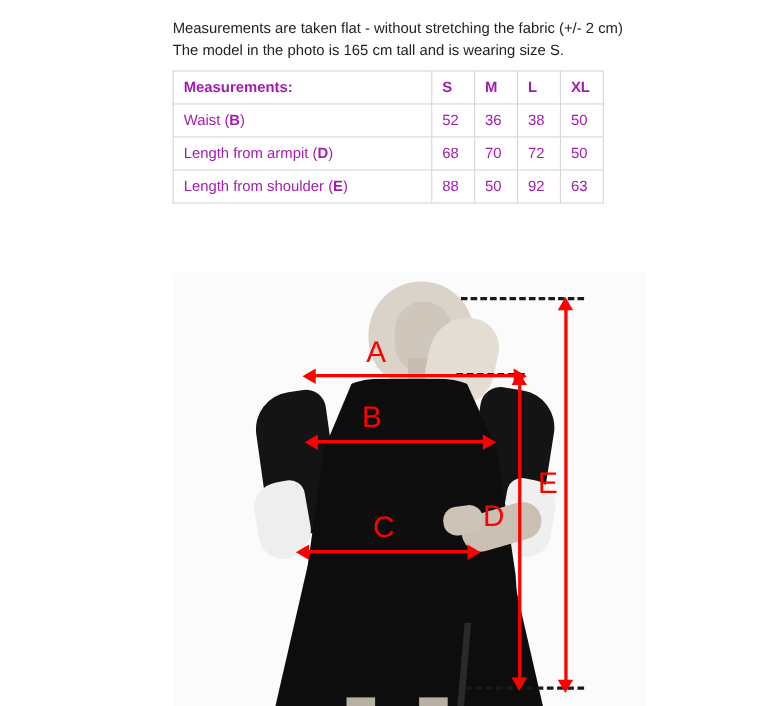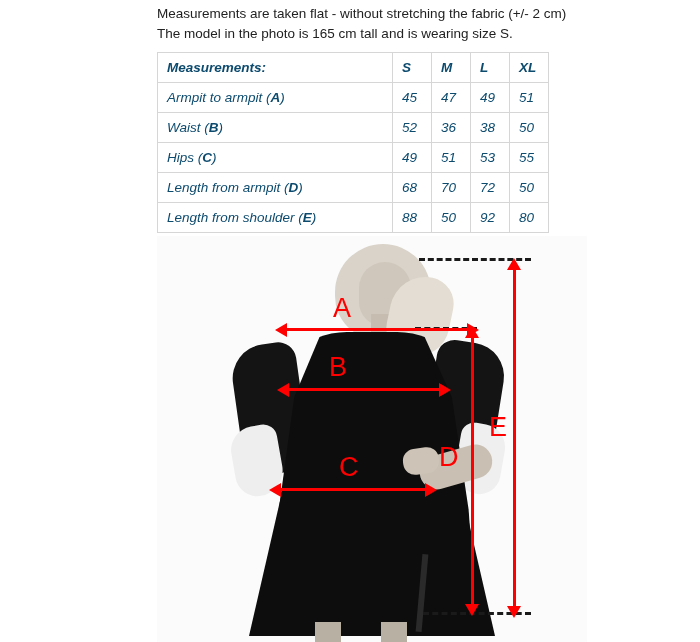--- a/index.html
+++ b/index.html
@@ -10,21 +10,21 @@
   body {
     width: 700px;
     height: 642px;
     position: relative;
     font-family: "Liberation Sans", sans-serif;
     color: #222222;
     overflow: hidden;
   }
   .page {
     position: absolute;
-    left: 0; top: 4px;
+    left: 0; top: 16px;
     width: 700px;
     height: 529px;
   }
   .intro {
     position: absolute;
     left: 157px;
     top: 0px;
     width: 430px;
     font-size: 13.5px;
     line-height: 20px;
@@ -32,22 +32,21 @@
   }
   .intro div {
     white-space: pre;
   }
   table.size-table {
     position: absolute;
     left: 157px;
     top: 48px;
     border-collapse: collapse;
     font-size: 13.5px;
-    color: #0c4a6e;
-    font-style: italic;
+    color: #a21caf;
   }
   table.size-table th,
   table.size-table td {
     border: 1px solid #d6d6d6;
     padding: 7px 9px;
     text-align: left;
     font-weight: normal;
     vertical-align: middle;
     height: 15px;
   }
@@ -288,53 +287,39 @@
       <tr>
         <th class="label-col">Measurements:</th>
         <th class="size-col">S</th>
         <th class="size-col">M</th>
         <th class="size-col">L</th>
         <th class="size-col">XL</th>
       </tr>
     </thead>
     <tbody>
       <tr>
-        <td class="label-col"><span>Armpit to armpit (</span><b>A</b><span>)</span></td>
-        <td class="size-col">45</td>
-        <td class="size-col">47</td>
-        <td class="size-col">49</td>
-        <td class="size-col">51</td>
-      </tr>
-      <tr>
         <td class="label-col"><span>Waist (</span><b>B</b><span>)</span></td>
         <td class="size-col">52</td>
         <td class="size-col">36</td>
         <td class="size-col">38</td>
         <td class="size-col">50</td>
-      </tr>
-      <tr>
-        <td class="label-col"><span>Hips (</span><b>C</b><span>)</span></td>
-        <td class="size-col">49</td>
-        <td class="size-col">51</td>
-        <td class="size-col">53</td>
-        <td class="size-col">55</td>
       </tr>
       <tr>
         <td class="label-col"><span>Length from armpit (</span><b>D</b><span>)</span></td>
         <td class="size-col">68</td>
         <td class="size-col">70</td>
         <td class="size-col">72</td>
         <td class="size-col">50</td>
       </tr>
       <tr>
         <td class="label-col"><span>Length from shoulder (</span><b>E</b><span>)</span></td>
         <td class="size-col">88</td>
         <td class="size-col">50</td>
         <td class="size-col">92</td>
-        <td class="size-col">80</td>
+        <td class="size-col">63</td>
       </tr>
     </tbody>
   </table>
 
   <div class="photo">
     <div class="photo-bg"></div>
 
     <div class="fig-hair"></div>
     <div class="fig-face"></div>
     <div class="fig-neck"></div>

